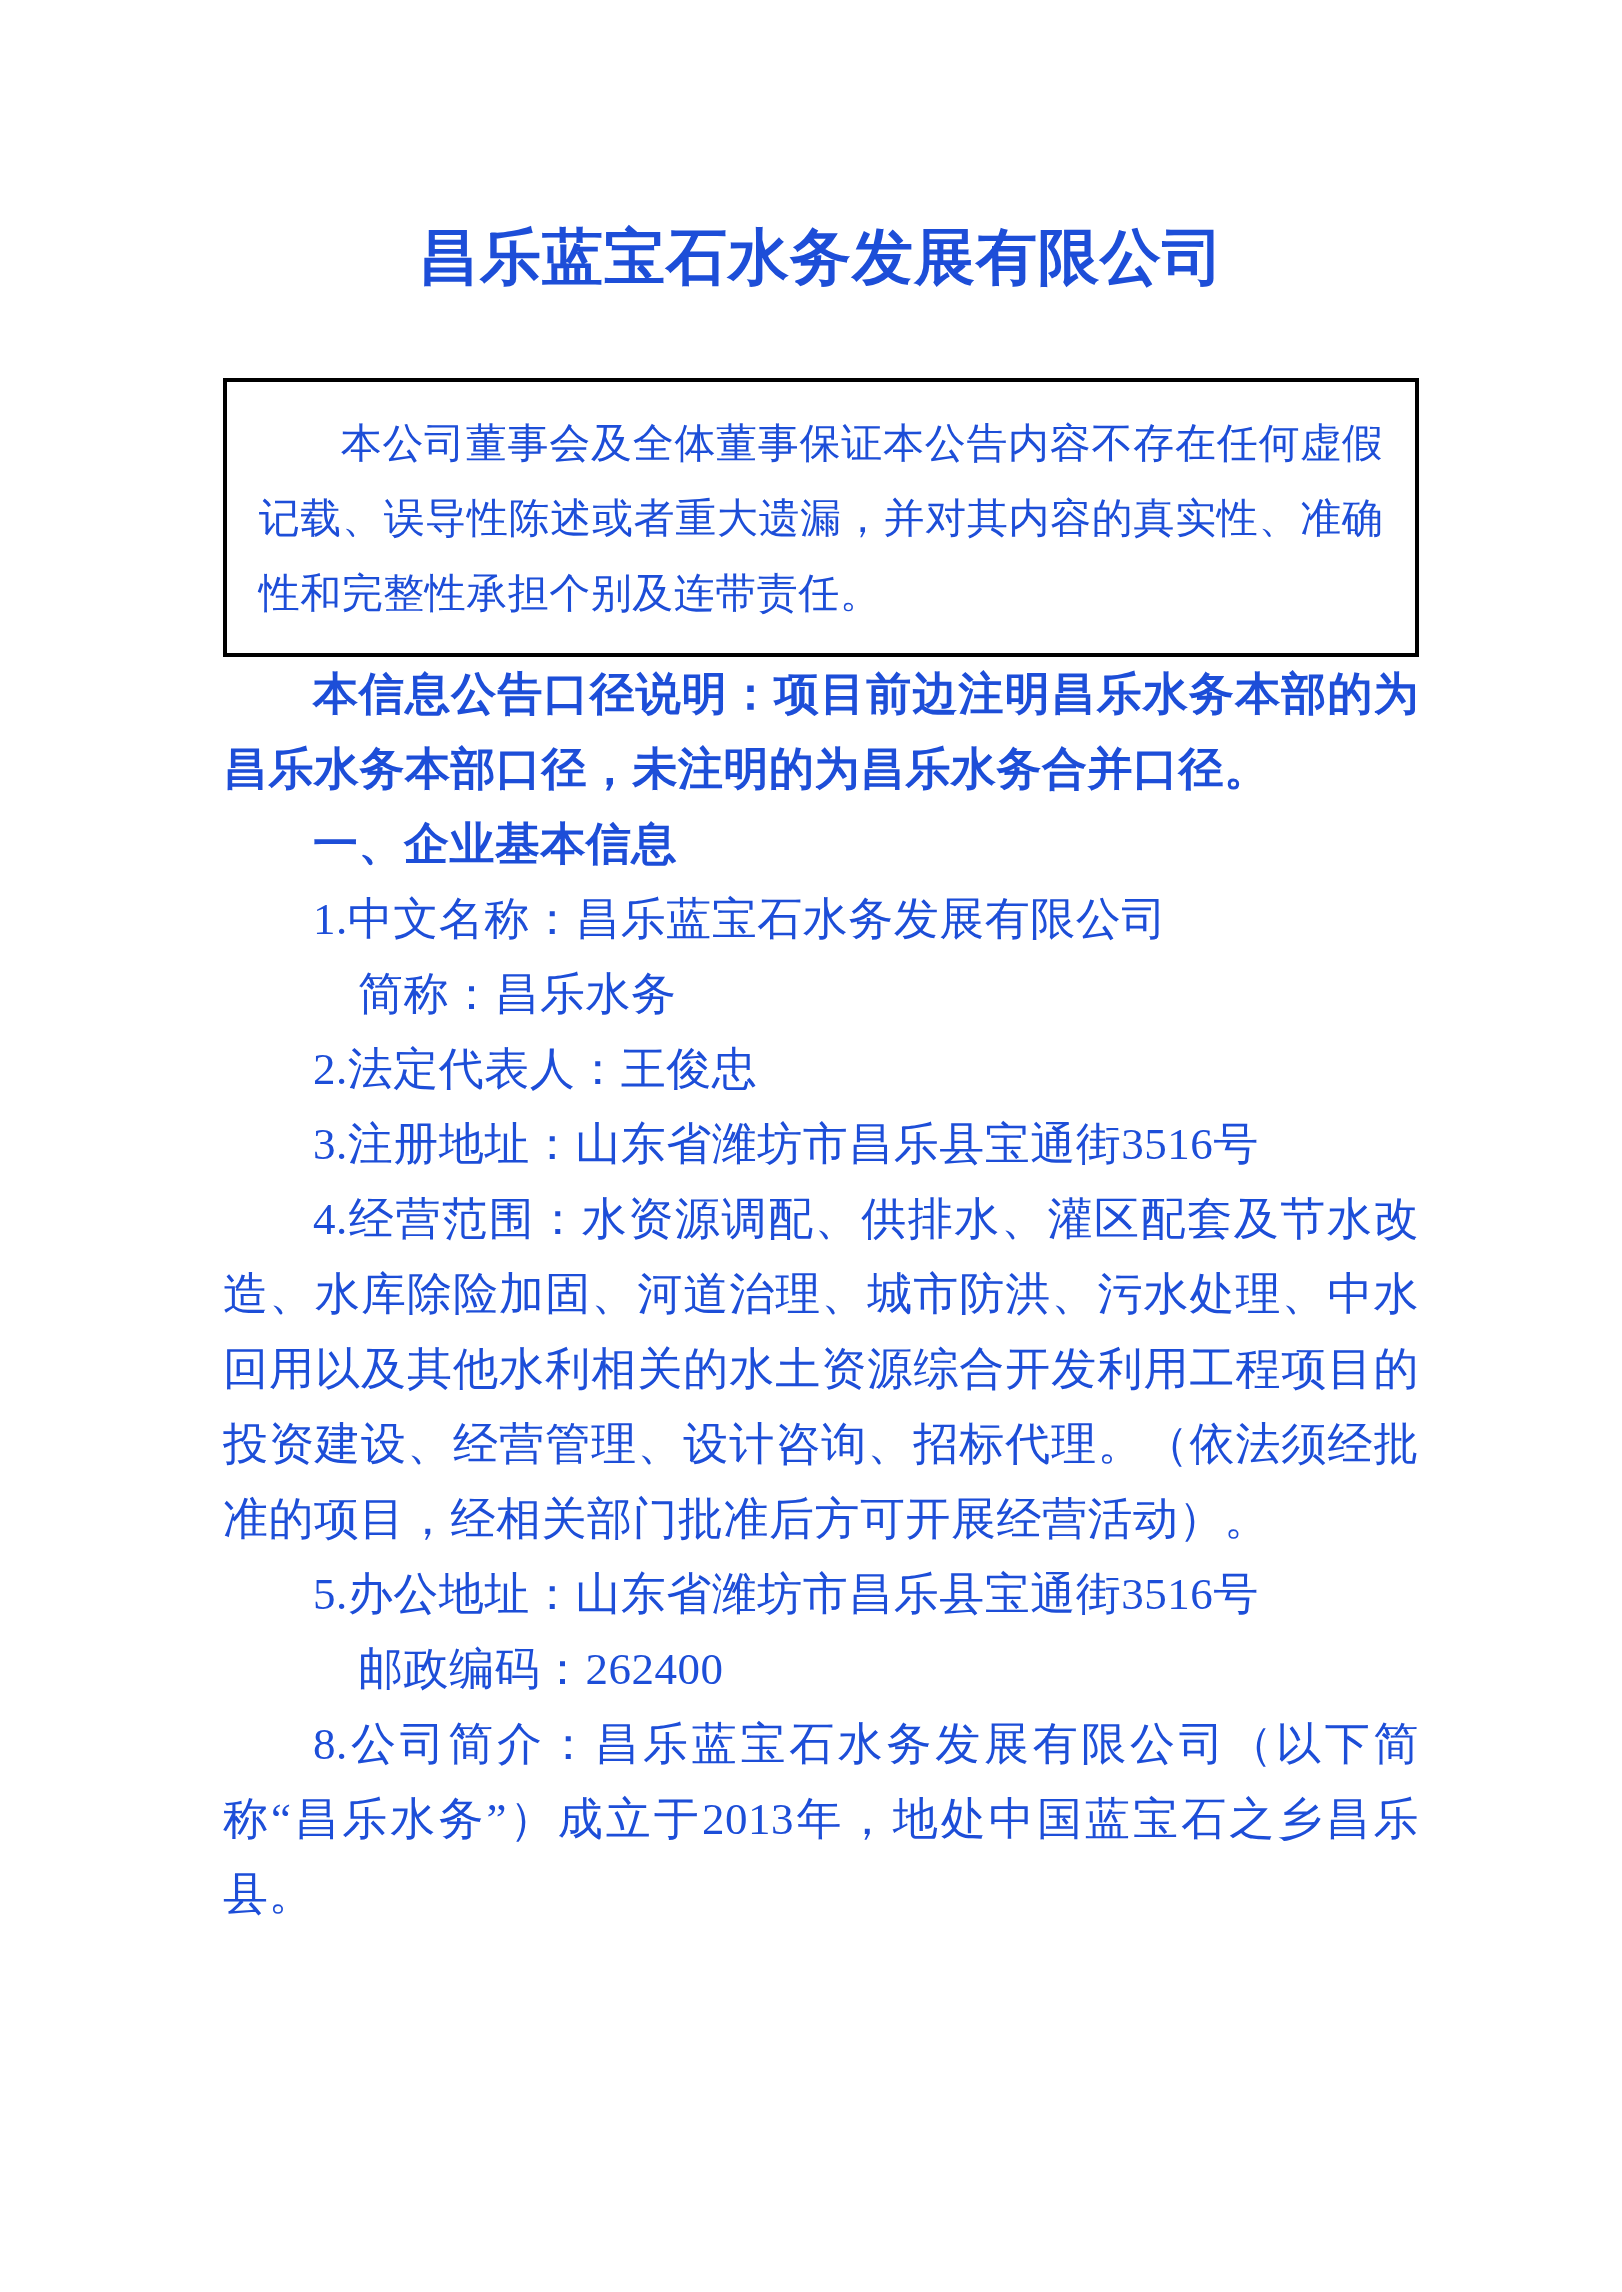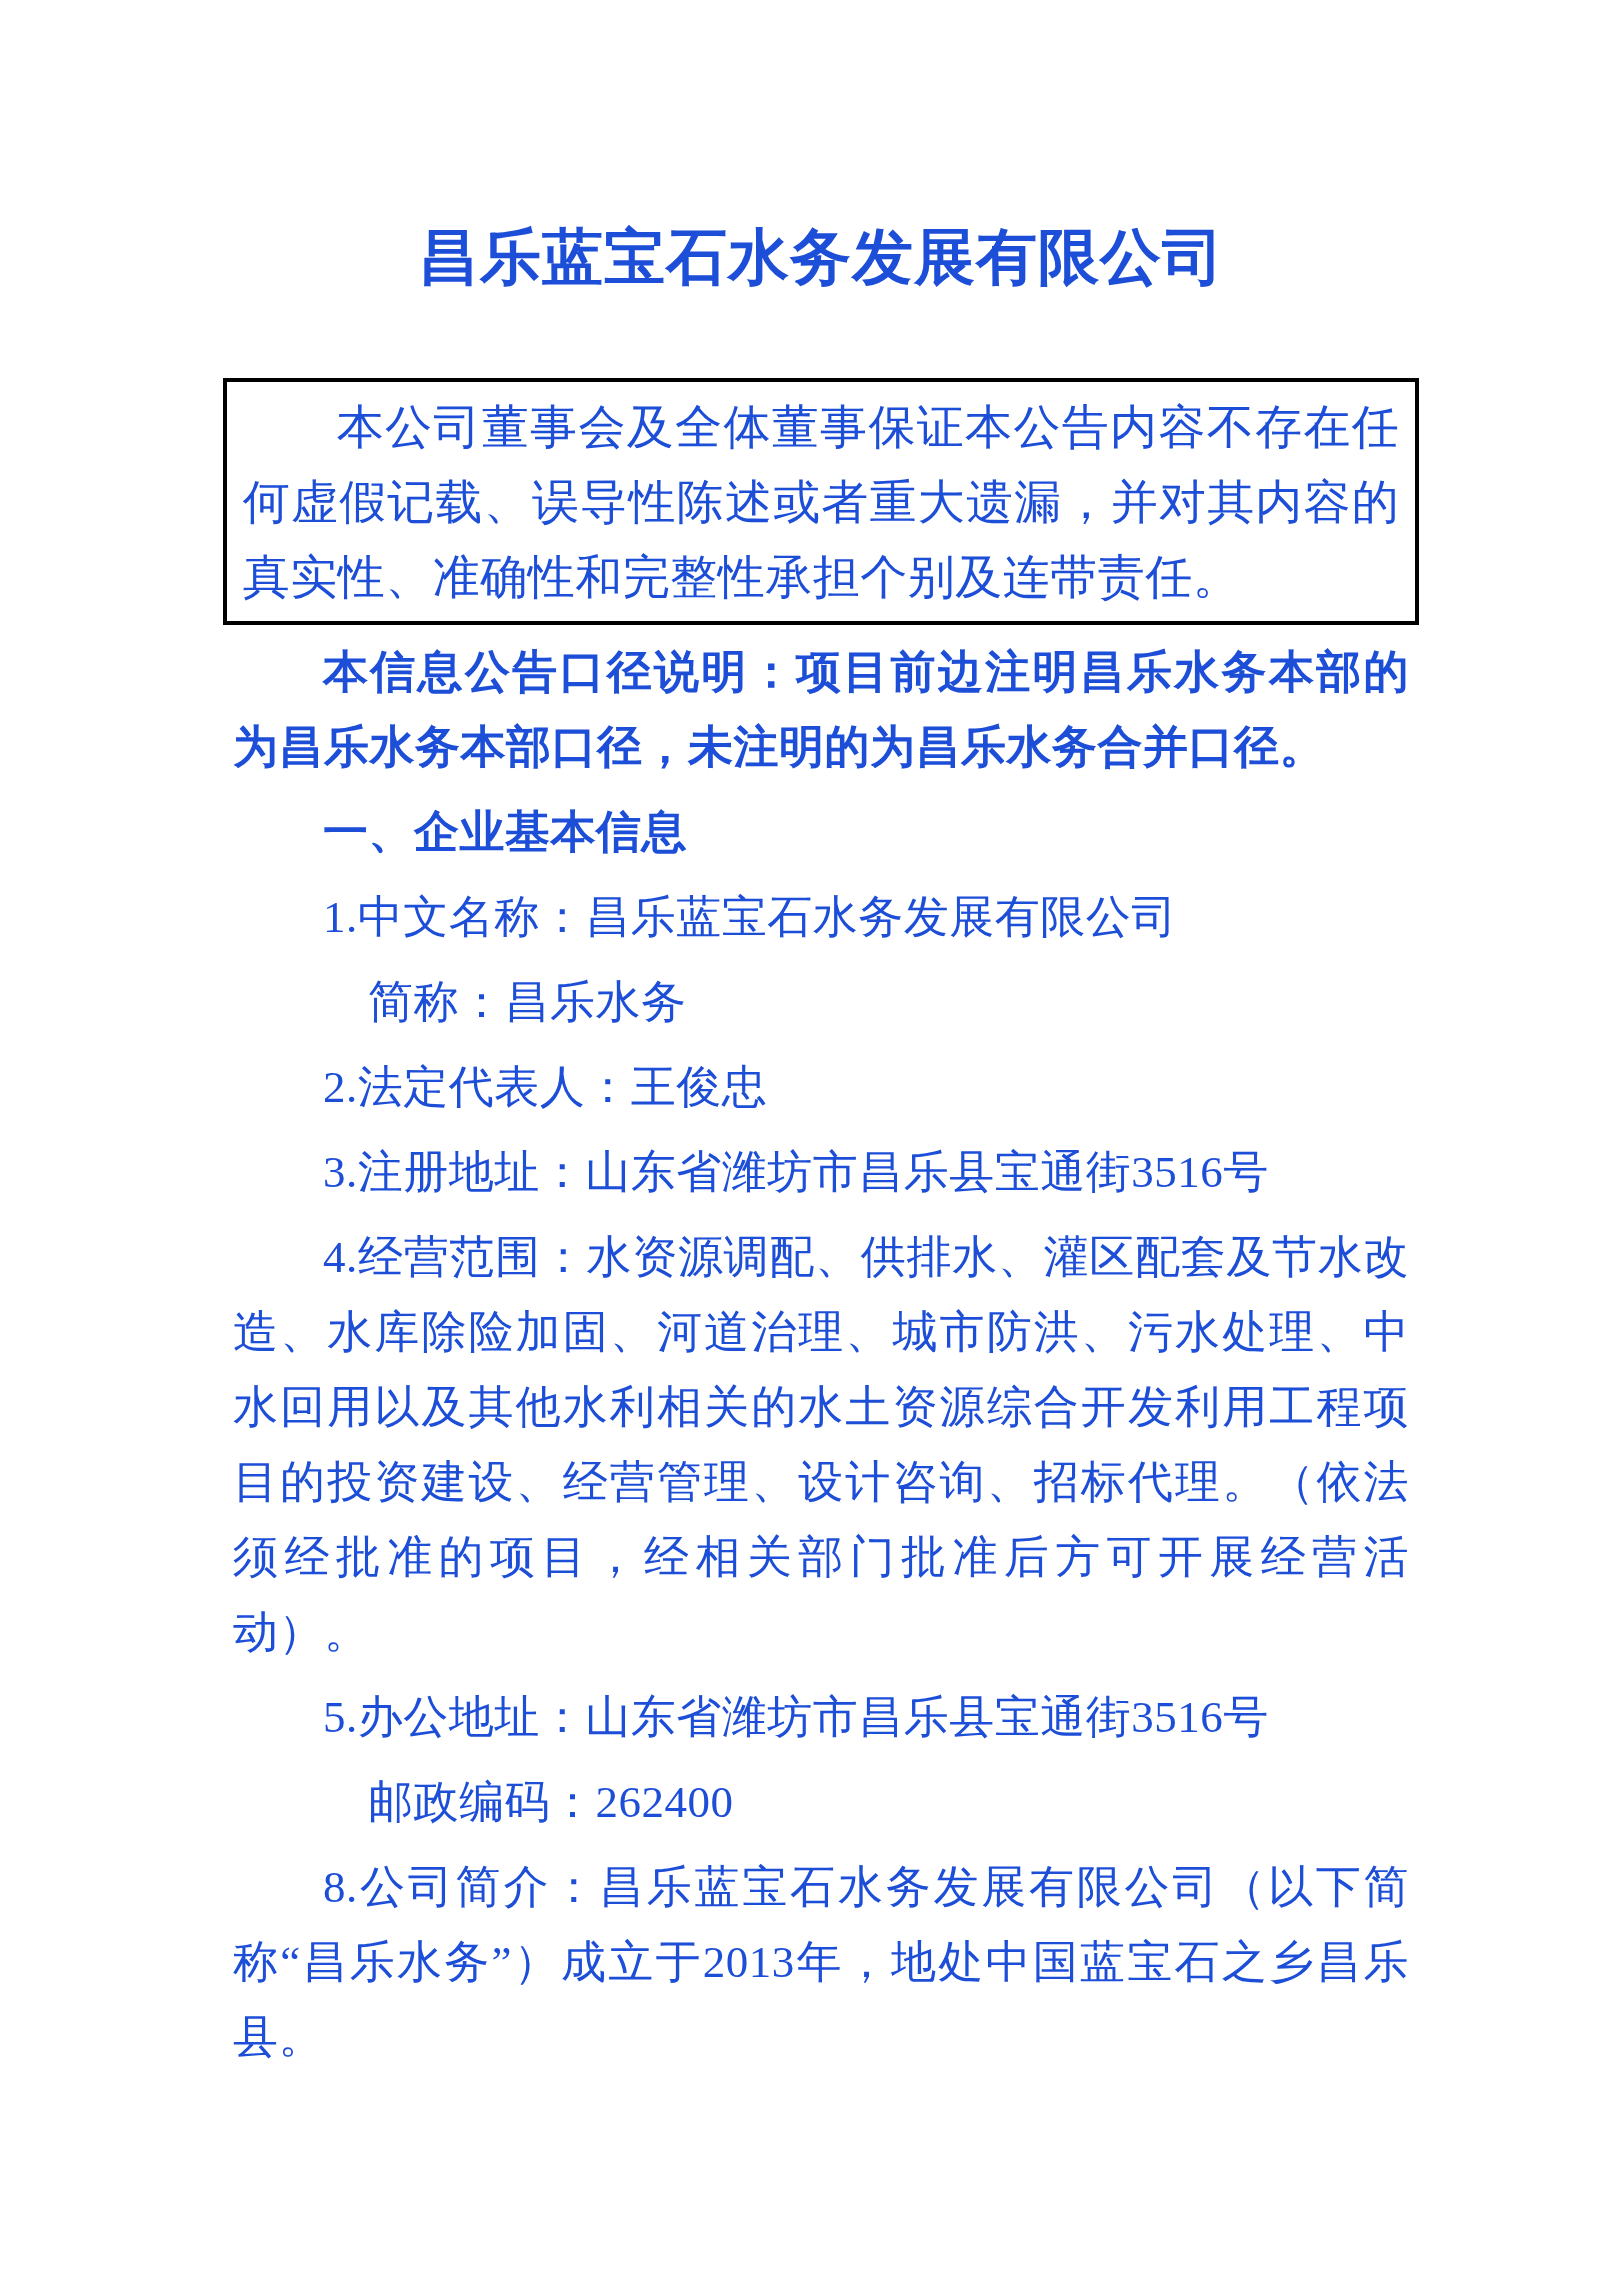--- a/index.html
+++ b/index.html
@@ -32,30 +32,30 @@
     letter-spacing: 1px;
     white-space: nowrap;
   }
   .disclaimer-box {
     box-sizing: border-box;
     margin-top: 80px;
     border: 4.9px solid #000000;
     padding: 7.8px 15.7px 5.9px 15.7px;
   }
   .disclaimer-text {
-    margin: 0;
-    font-size: 47px;
+    margin: 16px;
+    font-size: 41px;
     line-height: 75px;
     letter-spacing: 0.5px;
     text-indent: 2em;
     text-align: justify;
     font-style: normal;
   }
   .para {
-    margin: 10px;
+    margin: 0;
     font-size: 45px;
     line-height: 75px;
     letter-spacing: 0.5px;
     text-indent: 2em;
   }
   .bold { font-weight: bold; }
   .indent3 { text-indent: 3em; }
   .justify { text-align: justify; }
 </style>
 </head>

